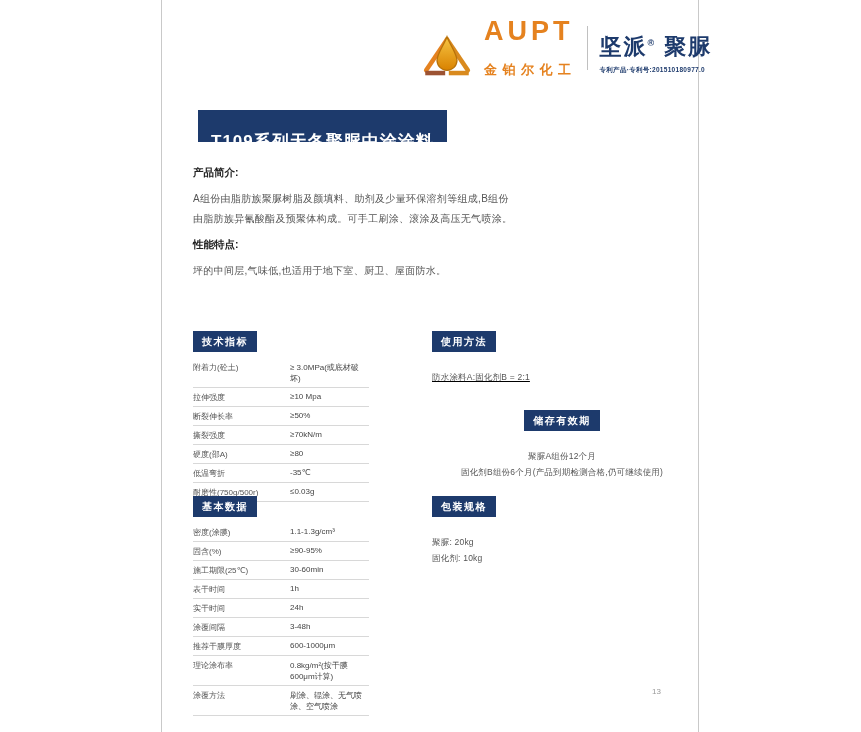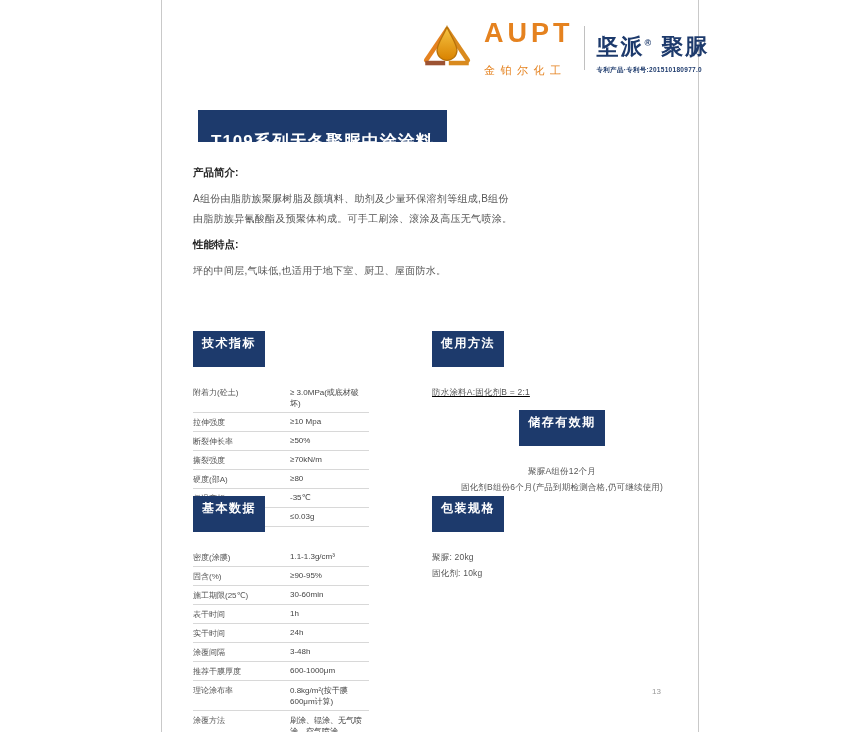--- a/index.html
+++ b/index.html
@@ -5,51 +5,51 @@
   * { margin:0; padding:0; box-sizing:border-box; }
   html,body { width:861px; height:732px; background:#ffffff; font-family:"Liberation Sans","DejaVu Sans",sans-serif; }
   .canvas { position:relative; width:861px; height:732px; background:#fff; overflow:hidden; }
 
   .edge { position:absolute; top:0; bottom:0; width:1px; background:#c9c9c9; }
   .edge-left { left:161px; }
   .edge-right { left:698px; }
 
   
   .brand-header { position:absolute; left:418px; top:20px; height:56px; display:flex; align-items:center; }
-  .logo { display:flex; align-items:flex-start; }
+  .logo { display:flex; align-items:flex-end; }
   .logo svg { width:58px; height:50px; display:block; }
   .logo-text { margin-left:8px; }
   .logo-brand { color:#e5821f; font-weight:bold; font-size:27px; letter-spacing:4px; line-height:28px; }
-  .logo-company { color:#e5821f; font-weight:normal; font-size:11px; letter-spacing:5.5px; margin-top:16px; }
+  .logo-company { color:#e5821f; font-weight:bold; font-size:13px; letter-spacing:5.5px; margin-top:16px; }
   .header-divider { width:1px; height:44px; background:#c0c0c0; margin:0 12px 0 10px; }
   .product-brand-block { padding-top:2px; }
   .product-brand { color:#1d3a6c; font-weight:bold; font-size:22px; line-height:24px; letter-spacing:2px;margin-top:8px; }
   .product-brand sup { font-size:9px; vertical-align:super; }
   .patent-line { color:#1d3a6c; font-weight:bold; font-size:6.5px; margin-top:6px; letter-spacing:0.3px; }
 
   
   .title-banner { position:absolute; left:198px; top:110px; height:31px; line-height:31px;
     background:#1d3a6c; color:#fff; font-weight:bold; font-size:17px; padding:16px 13px; letter-spacing:1px; }
 
   
   .text-section { position:absolute; left:193px; width:348px; }
   .sec-intro { top:166px; }
   .sec-features { top:238px; }
   .text-heading { font-size:10.5px; font-weight:bold; color:#222; margin-bottom:9px; }
   .text-line { font-size:10px; color:#555; line-height:20px; letter-spacing:0.3px; }
 
   
-  .badge { display:inline-block; background:#1d3a6c; color:#fff; font-weight:bold; font-size:12px;
-    padding:4px 9px 15px; letter-spacing:1.5px; }
+  .badge { display:inline-block; background:#1d3a6c; color:#fff; font-weight:bold; font-size:10px;
+    padding:4px 9px 3px; letter-spacing:1.5px; }
 
   
   .block { position:absolute; }
   .blk-tech { left:193px; top:331px; width:176px; }
   .blk-basic { left:193px; top:496px; width:176px; }
-  .spec-table { margin-top:16px; }
+  .spec-table { margin-top:6px; }
   .spec-row { display:flex; border-bottom:1px solid #d8d8d8; padding:4px 0 3px; }
   .spec-label { width:97px; font-size:8px; color:#555; flex-shrink:0; }
   .spec-value { flex:1; font-size:8px; color:#444; }
 
   
   .blk-usage { left:432px; top:331px; width:255px;text-decoration:underline; }
   .blk-storage { left:432px; top:410px; width:260px;text-align:center; }
   .blk-packaging { left:432px; top:496px; width:255px; }
   .info-lines { margin-top:18px; }
   .info-line { font-size:8.5px; color:#555; line-height:15.5px; letter-spacing:0.2px; }

